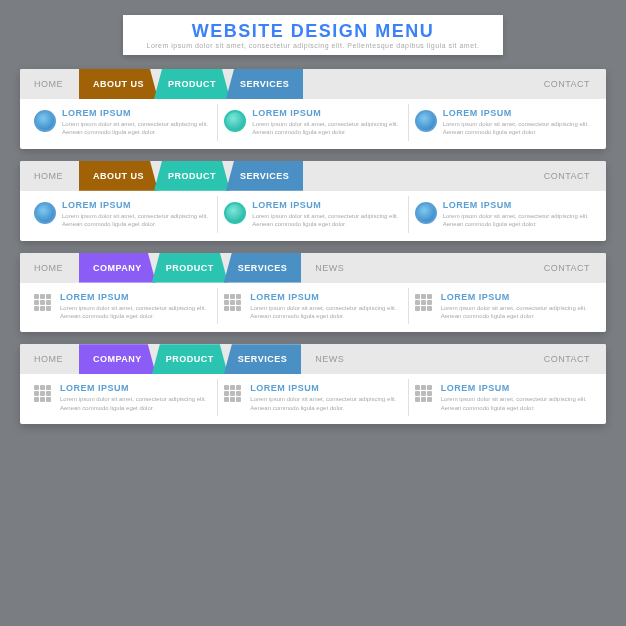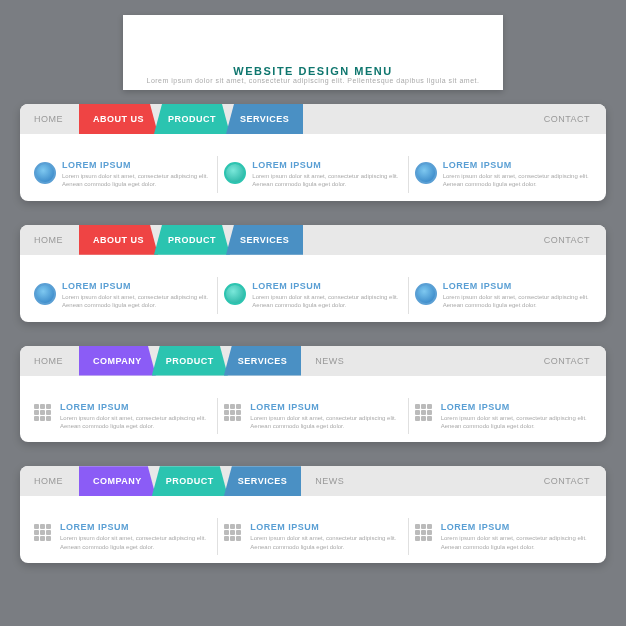--- a/index.html
+++ b/index.html
@@ -18,40 +18,39 @@
 
     .page-title-container {
       background: white;
       padding: 6px 24px;
       margin-bottom: 14px;
       box-shadow: 0 2px 6px rgba(0,0,0,0.2);
       text-align: center;
     }
 
     .page-title {
-      font-size: 11px;
+      font-size: 18px;
       font-weight: bold;
-      color: #0f766e;
+      color: #3b82f6;
       letter-spacing: 1.5px;
       text-transform: uppercase;
-      margin-top: 44px;
     }
 
     .page-subtitle {
       font-size: 7px;
       color: #aaa;
       letter-spacing: 0.5px;
     }
 
     .menu-card {
       width: 100%;
       background: white;
-      margin-bottom: 24px;
+      margin-bottom: 12px;
       box-shadow: 0 3px 8px rgba(0,0,0,0.2);
-      border-radius: 8px;
+      border-radius: 2px;
       overflow: hidden;
     }
 
     
     .nav-bar {
       display: flex;
       align-items: stretch;
       height: 30px;
       position: relative;
       background: #e8e8e8;
@@ -67,21 +66,21 @@
       letter-spacing: 0.5px;
       color: #666;
       text-transform: uppercase;
       position: relative;
     }
 
     .nav-item.home { color: #999; font-weight: normal; }
 
     
     .nav-bar.style1 .nav-item.active-about {
-      background: #ef4444;
+      background: #a16207;
       color: white;
       clip-path: polygon(0 0, calc(100% - 8px) 0, 100% 100%, 0 100%);
       margin-left: 2px;
     }
     .nav-bar.style1 .nav-item.active-product {
       background: #2bc4b0;
       color: white;
       clip-path: polygon(8px 0, calc(100% - 8px) 0, 100% 100%, 0 100%);
       margin-left: -4px;
     }
@@ -109,21 +108,21 @@
       background: #4a90c4;
       color: white;
       clip-path: polygon(8px 0, 100% 0, 100% 100%, 0 100%);
       margin-left: -4px;
     }
     .nav-item.contact-item { color: #999; font-weight: normal; margin-left: auto; padding-right: 16px; }
 
     
     .content-area {
       display: flex;
-      padding: 22px 8px 8px 8px;
+      padding: 5px 8px 8px 8px;
       gap: 0;
     }
 
     .content-col {
       flex: 1;
       display: flex;
       align-items: flex-start;
       gap: 6px;
       padding: 4px 6px;
       border-right: 1px solid #e0e0e0;

